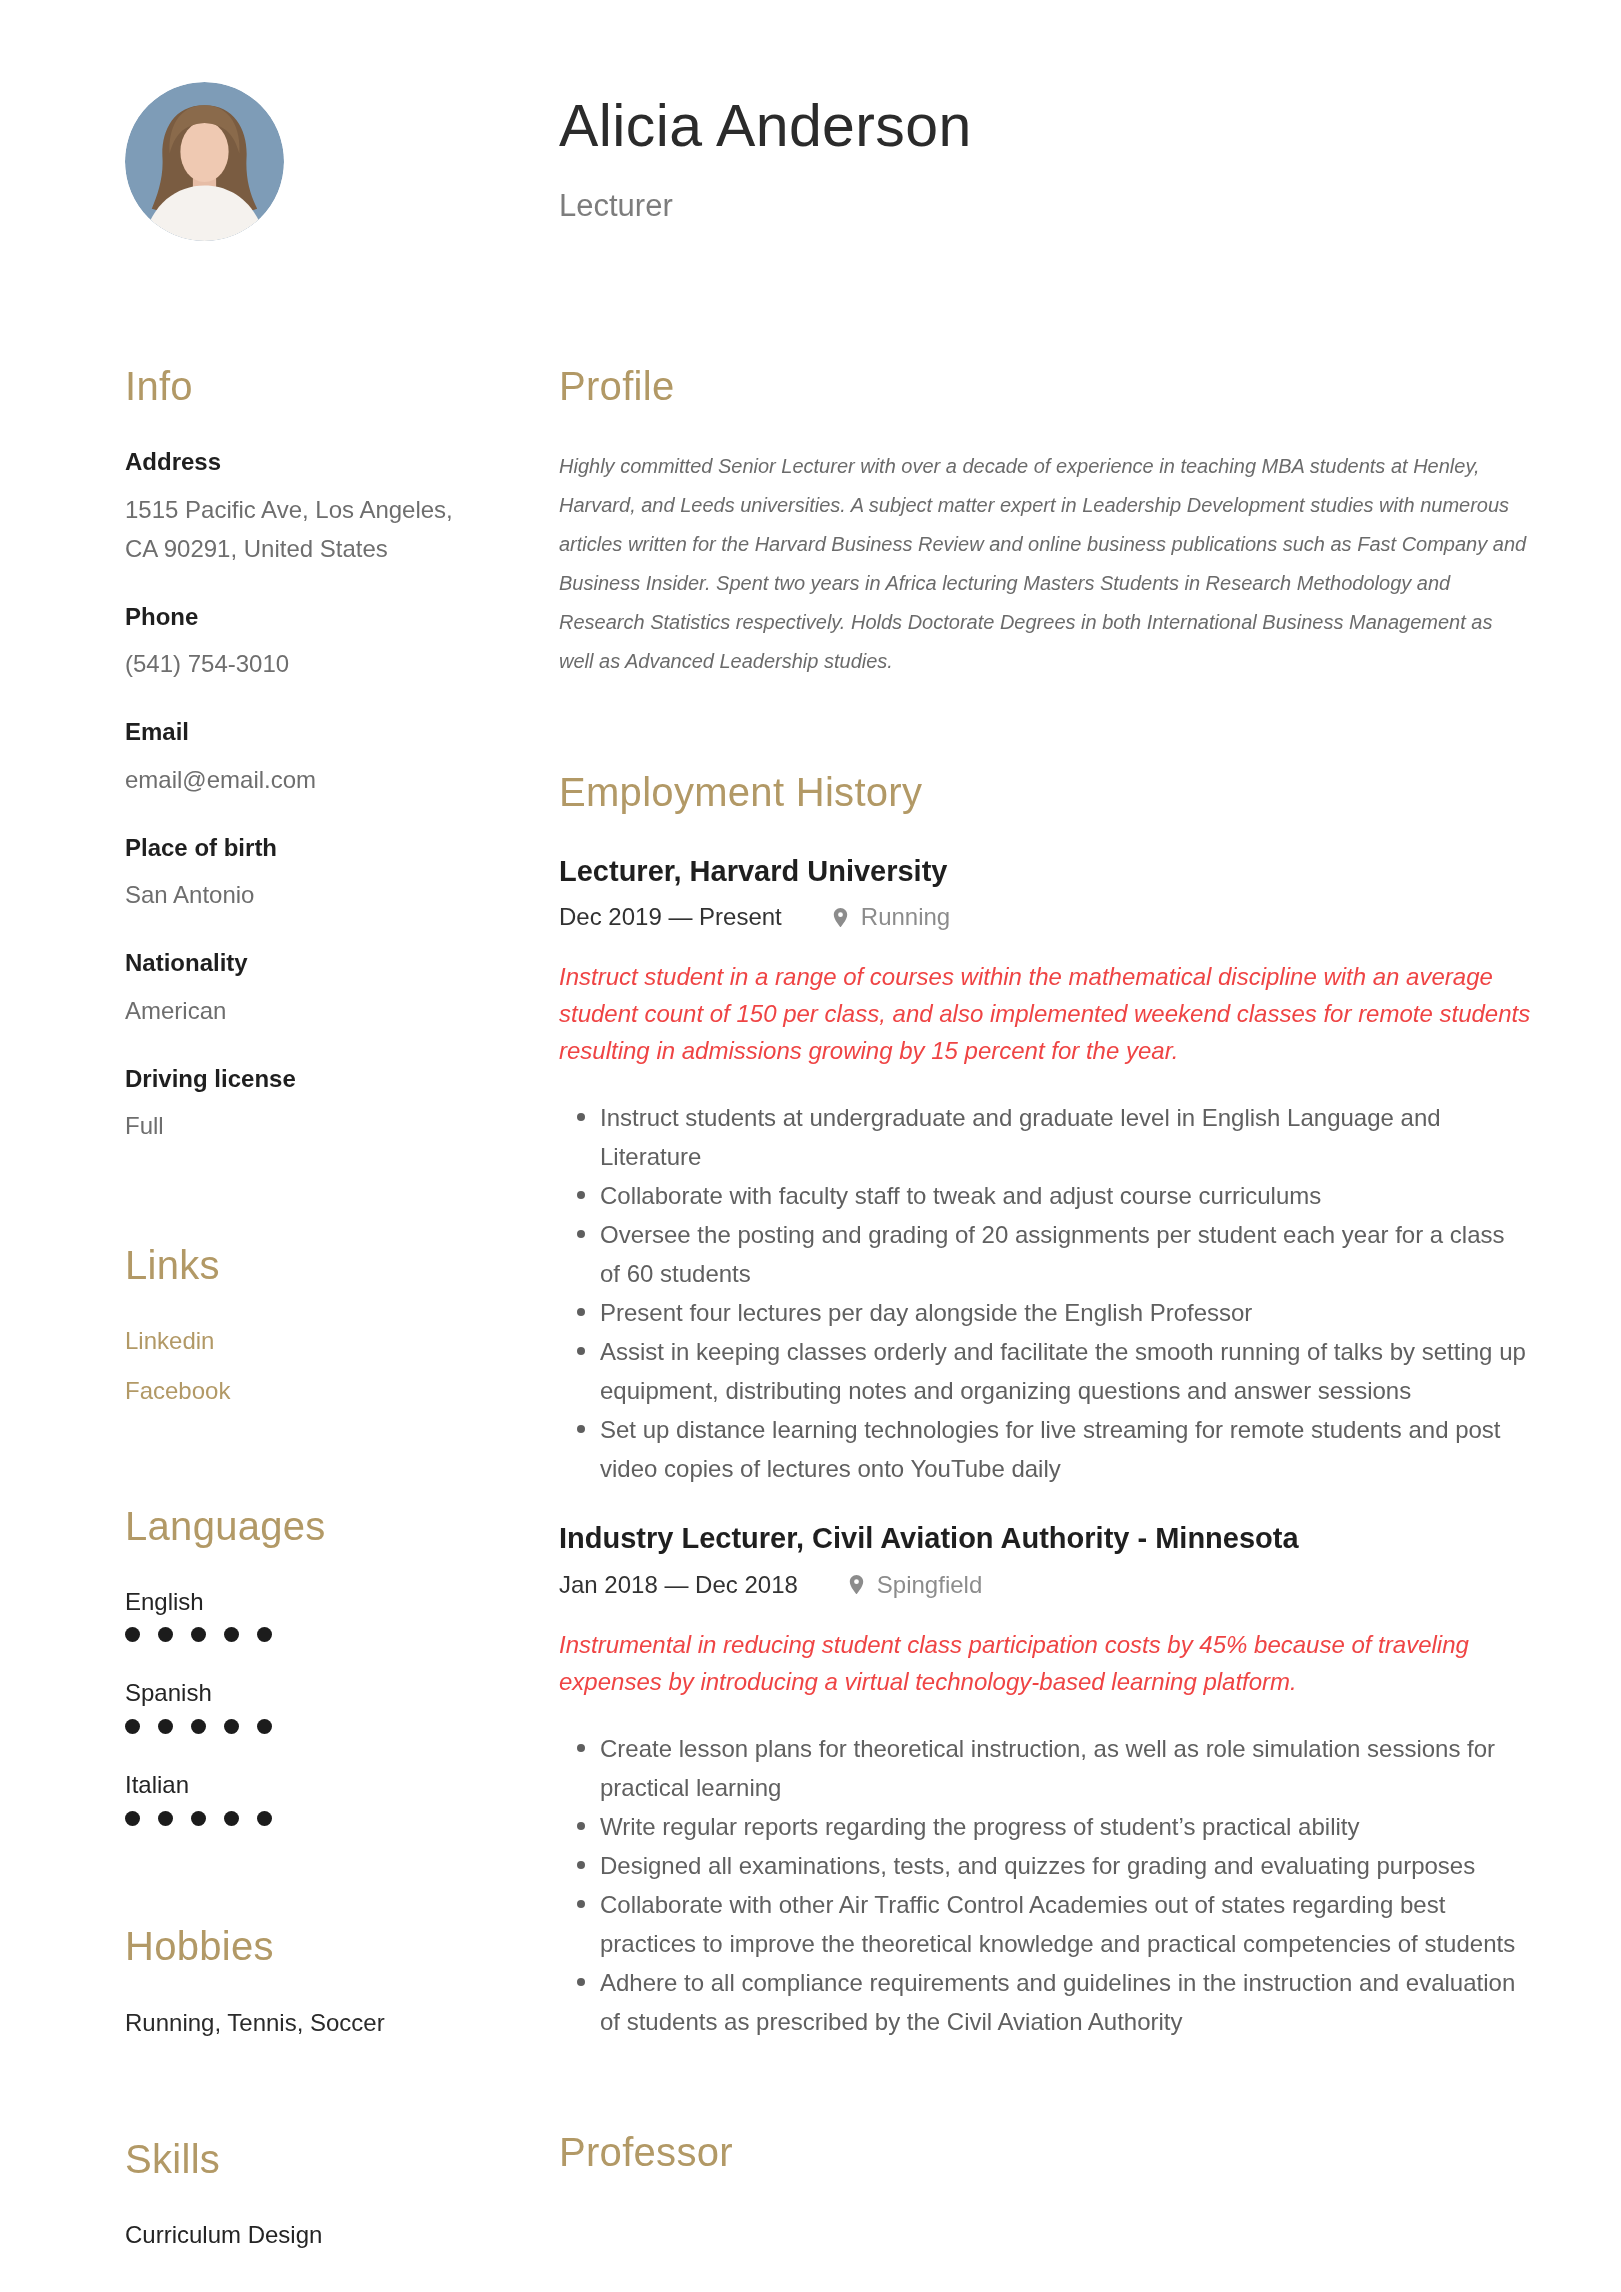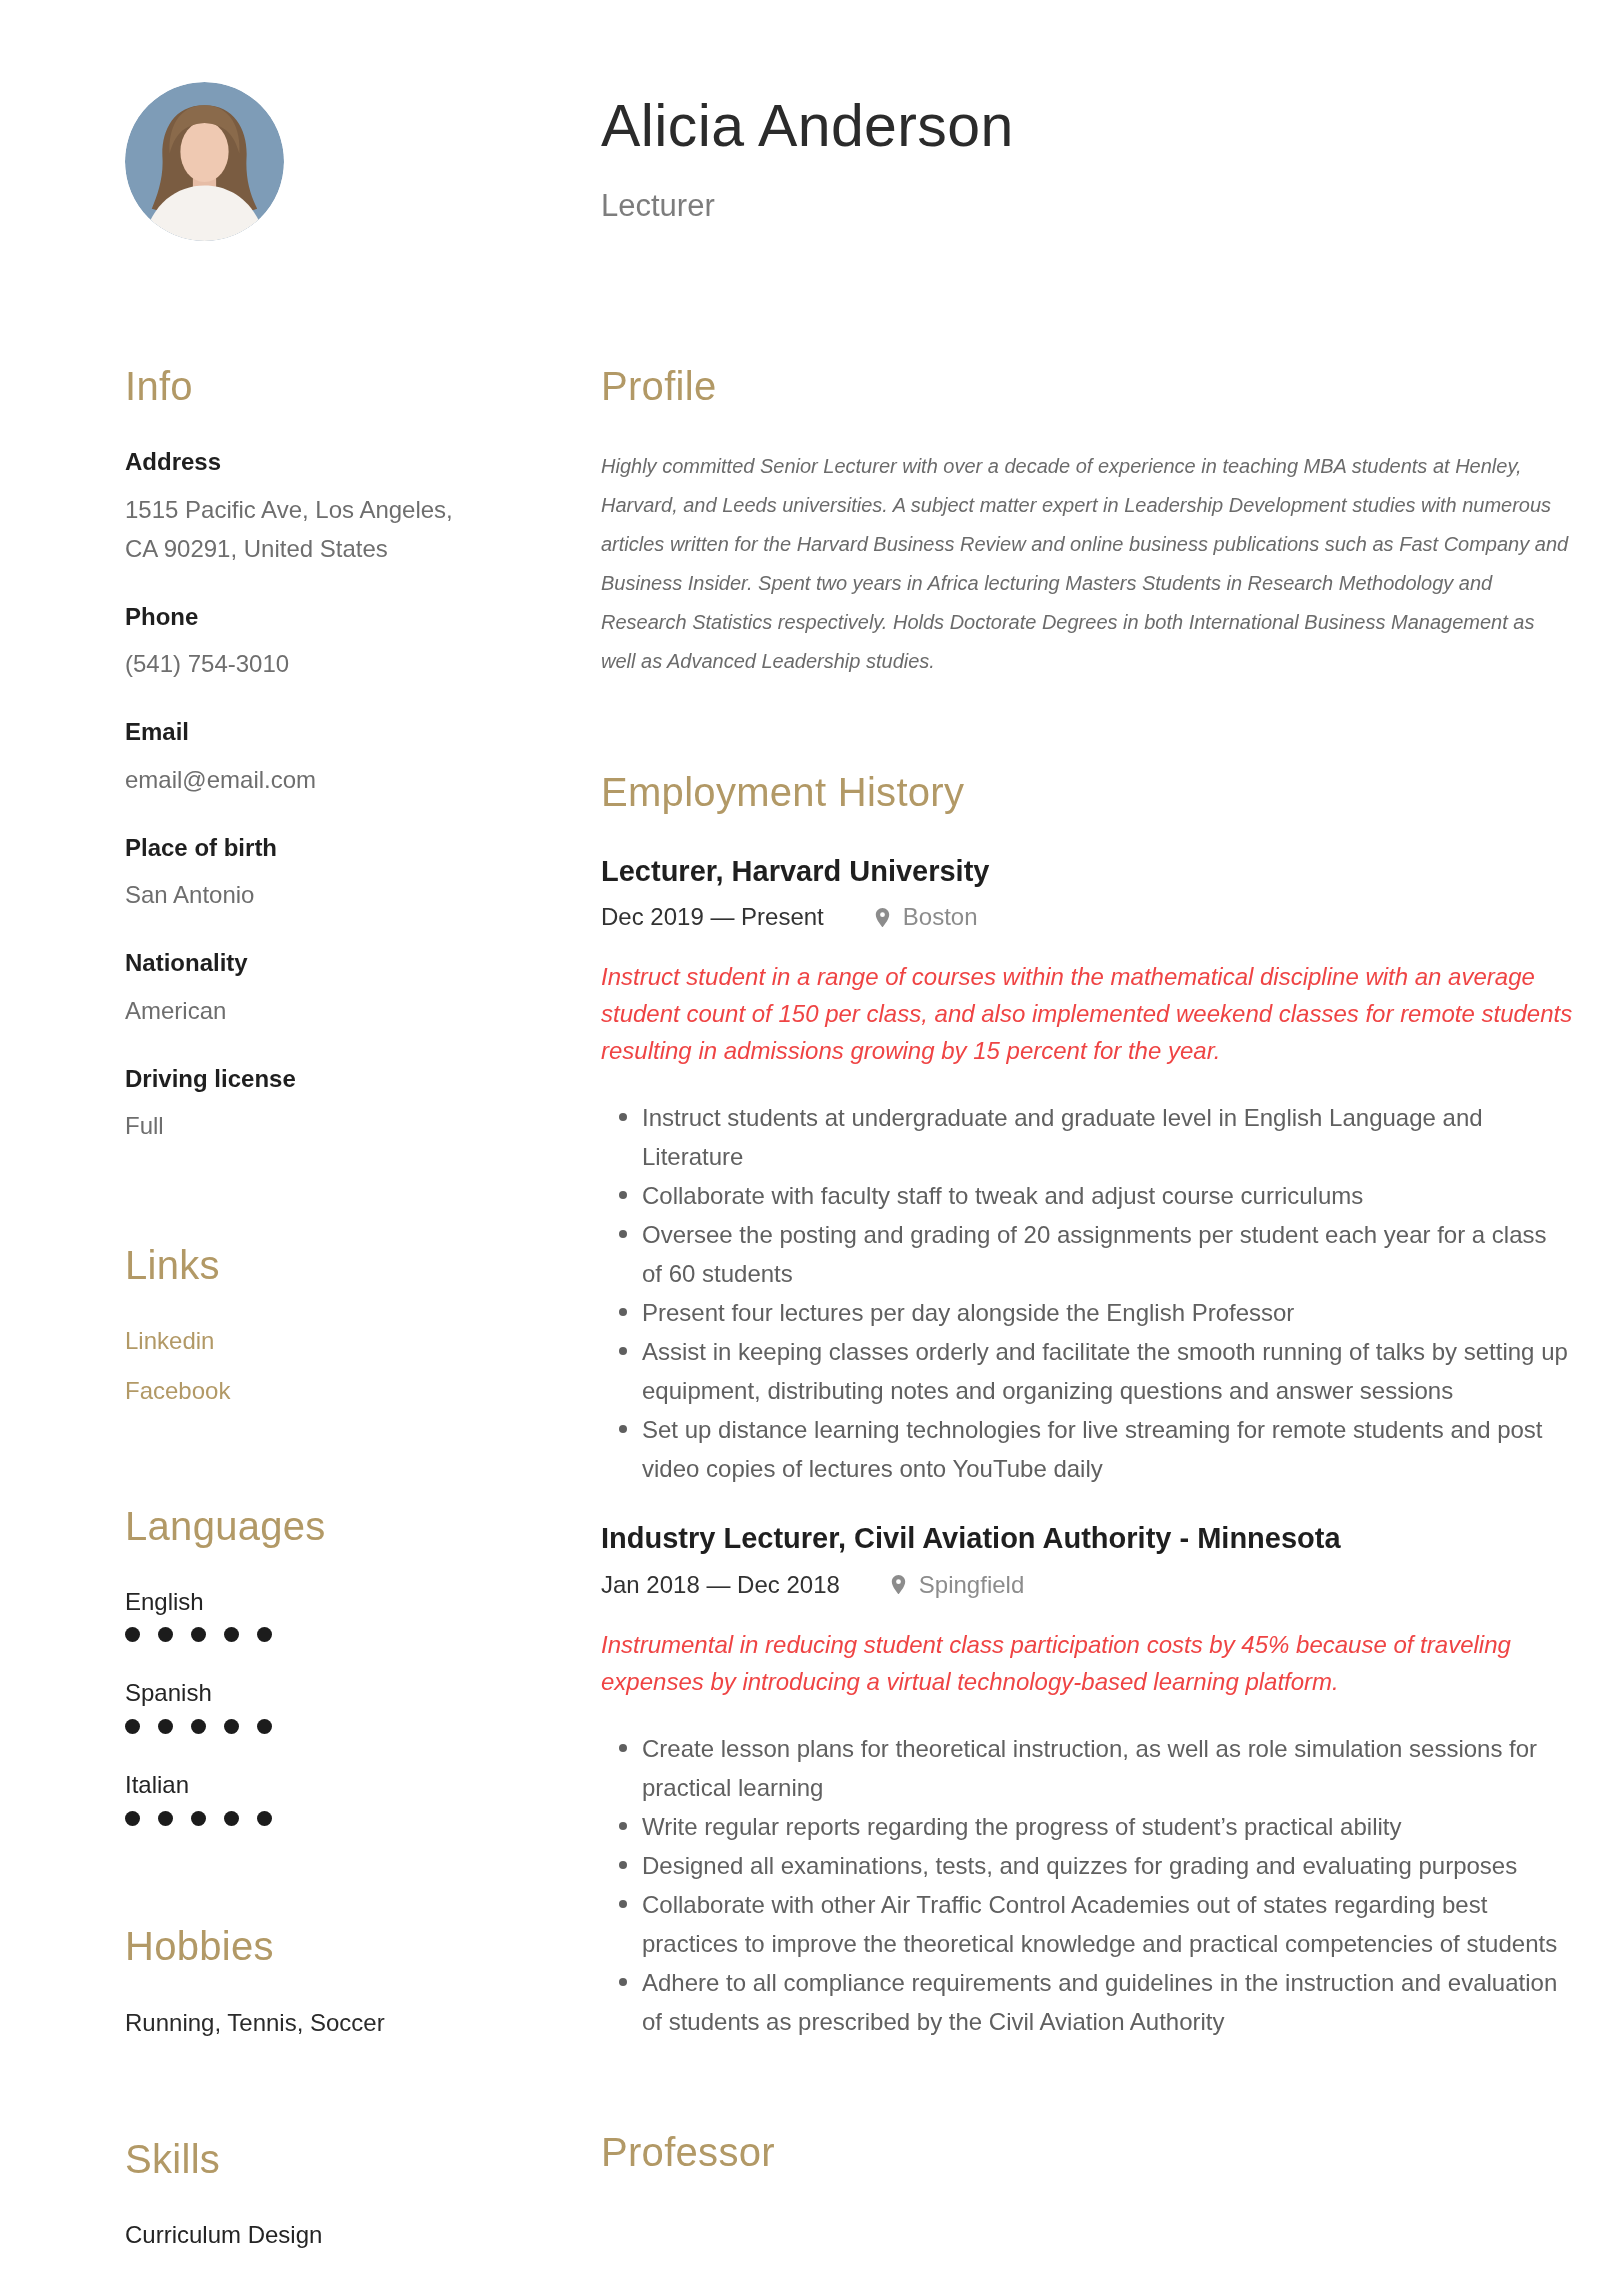--- a/index.html
+++ b/index.html
@@ -9,21 +9,21 @@
     font-family: "Liberation Sans", "DejaVu Sans", sans-serif;
     color: #2b2b2b;
   }
   .page {
     position: relative; width: 1621px; height: 2293px;
     background: #ffffff; overflow: hidden;
   }
   .grid {
     display: grid;
     grid-template-columns: 358px 972px;
-    column-gap: 118px;
+    column-gap: 76px;
     padding: 82px 90px 0 125px;
   }
   
   .photo-cell { height: 159px; }
   .photo { width: 159px; height: 159px; border-radius: 50%; overflow: hidden; }
   .name {
     margin-top: 12.5px;
     font-size: 59px; font-weight: 400; line-height: 1.08;
     color: #2b2b2b; letter-spacing: 0.4px;
   }
@@ -212,21 +212,21 @@
         <h2 class="section-heading">Employment History</h2>
 
         <div class="job">
           <h3 class="job-title">Lecturer, Harvard University</h3>
           <div class="meta">
             <span class="dates">Dec 2019 — Present</span>
             <span class="loc">
               <svg viewBox="0 0 24 24" width="23" height="23">
                 <path fill="#8c8c8c" d="M12 2C8.13 2 5 5.13 5 9c0 5.25 7 13 7 13s7-7.75 7-13c0-3.87-3.13-7-7-7zm0 9.5A2.5 2.5 0 1 1 12 6.5a2.5 2.5 0 0 1 0 5z"></path>
               </svg>
-              <span>Boston</span>
+              <span>Running</span>
             </span>
           </div>
           <p class="summary">Instruct student in a range of courses within the mathematical discipline with an average student count of 150 per class, and also implemented weekend classes for remote students resulting in admissions growing by 15 percent for the year.</p>
           <ul class="bullets">
             <li>Instruct students at undergraduate and graduate level in English Language and Literature</li>
             <li>Collaborate with faculty staff to tweak and adjust course curriculums</li>
             <li>Oversee the posting and grading of 20 assignments per student each year for a class of 60 students</li>
             <li>Present four lectures per day alongside the English Professor</li>
             <li>Assist in keeping classes orderly and facilitate the smooth running of talks by setting up equipment, distributing notes and organizing questions and answer sessions</li>
             <li>Set up distance learning technologies for live streaming for remote students and post video copies of lectures onto YouTube daily</li>

